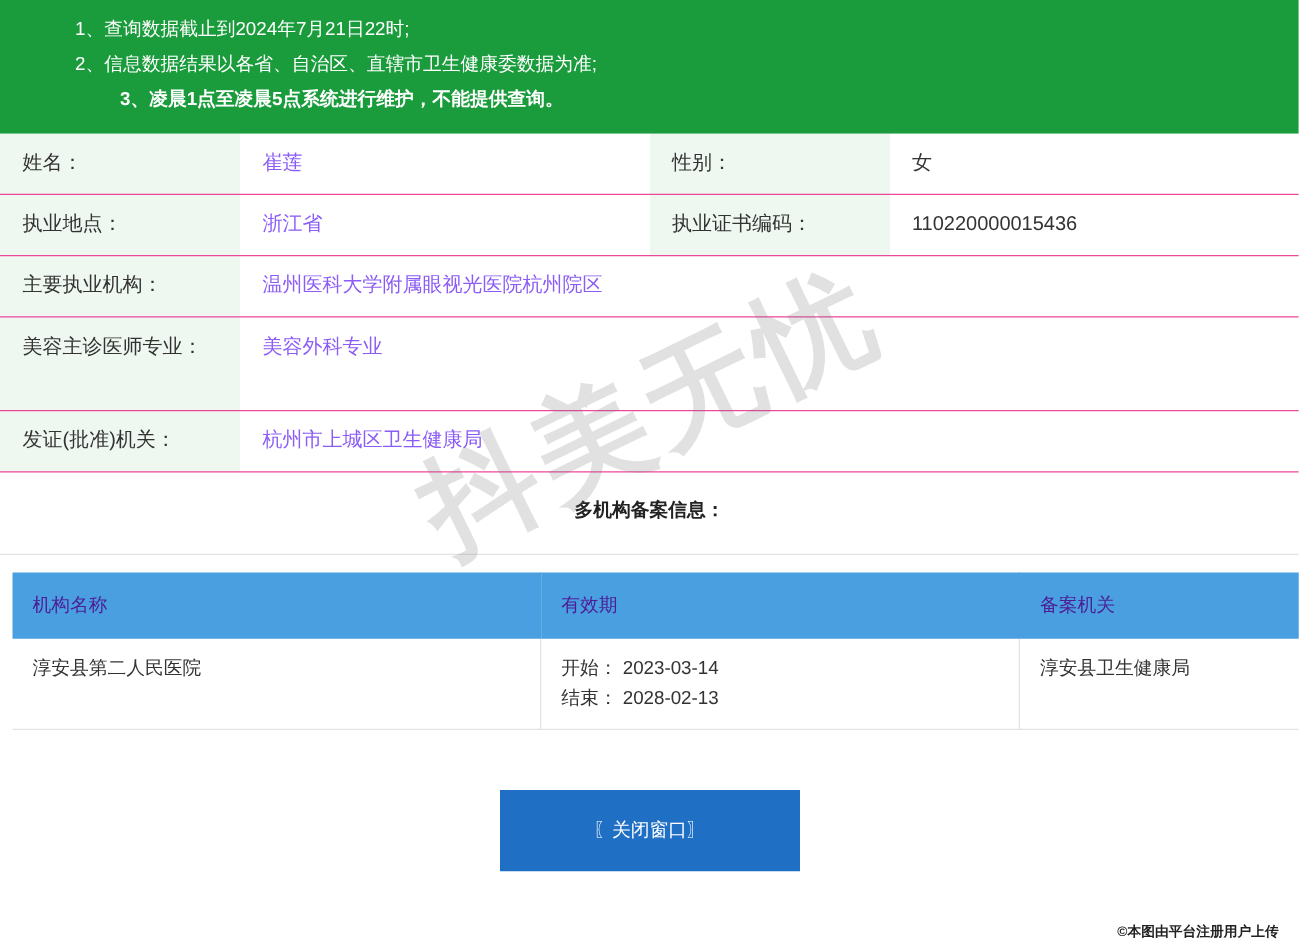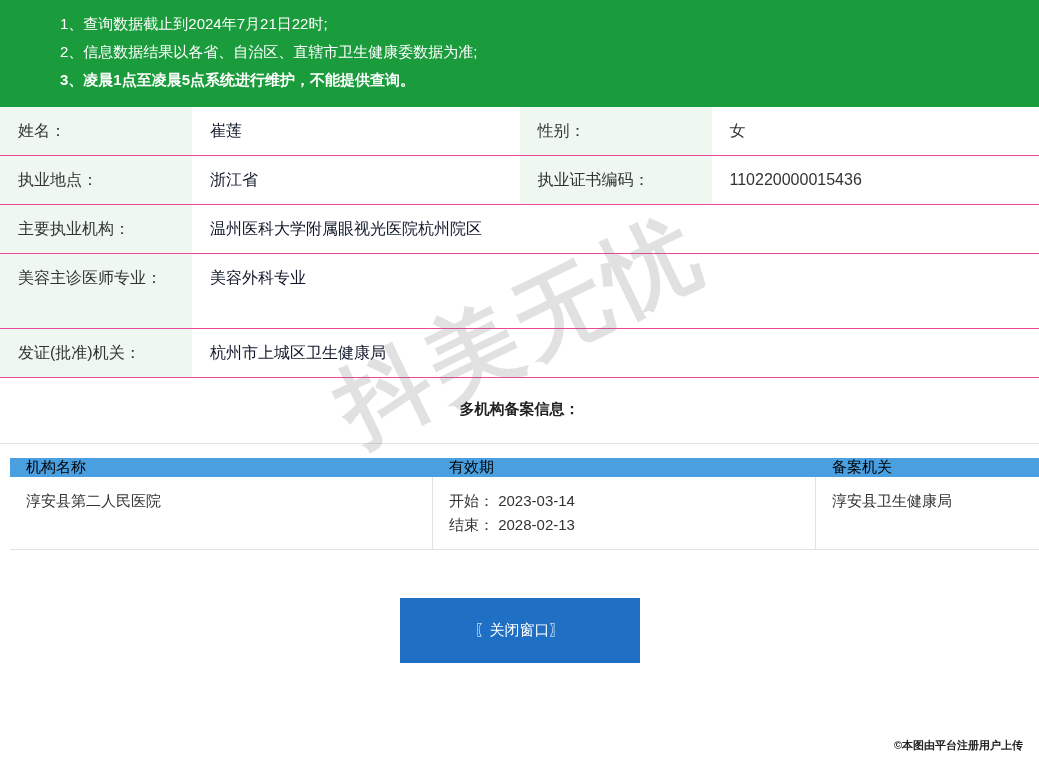--- a/index.html
+++ b/index.html
@@ -22,21 +22,21 @@
     background: #1a9c3c;
     color: #ffffff;
     padding: 10px 0 14px 0;
     line-height: 1.85;
     font-size: 15px;
   }
   .notice-line {
     padding-left: 60px;
     white-space: nowrap;
   }
-  .notice-line.bold { font-weight: bold; }
+  .notice-line.bold { font-weight: bold; margin-left: 36px; }
 
   
   .info-table {
     width: 1039px;
     border-collapse: collapse;
     table-layout: fixed;
   }
   .info-table td {
     border-bottom: 1px solid #ec4899;
     padding: 12px 14px 12px 18px;
@@ -44,21 +44,21 @@
     font-size: 16px;
     line-height: 1.5;
   }
   .lbl {
     background: #eef7f0;
     width: 160px;
     color: #333;
   }
   .val {
     background: #ffffff;
-    color: #0f172a;
+    color: #8b5cf6;
   }
   .lbl2 { background: #eef7f0; width: 160px; }
   .val2 { background: #ffffff; }
 
   .info-table tr.tall td { height: 50px; }
 
   
   .section-title td {
     background: #ffffff;
     text-align: center;
@@ -73,24 +73,24 @@
   .record-wrap {
     padding: 14px 10px 0 10px;
   }
   .record-table {
     width: 1019px;
     border-collapse: collapse;
     table-layout: fixed;
   }
   .record-table th {
     background: #4a9fe0;
-    color: #000000;
+    color: #4c1d95;
     font-weight: normal;
     text-align: left;
-    padding: 0 16px;
+    padding: 17px 16px;
     font-size: 15px;
     border-right: 1px solid #4a9fe0;
   }
   .record-table td {
     padding: 12px 16px;
     font-size: 15px;
     vertical-align: top;
     border-right: 1px solid #e3e3e3;
     border-bottom: 1px solid #e3e3e3;
     line-height: 1.6;

